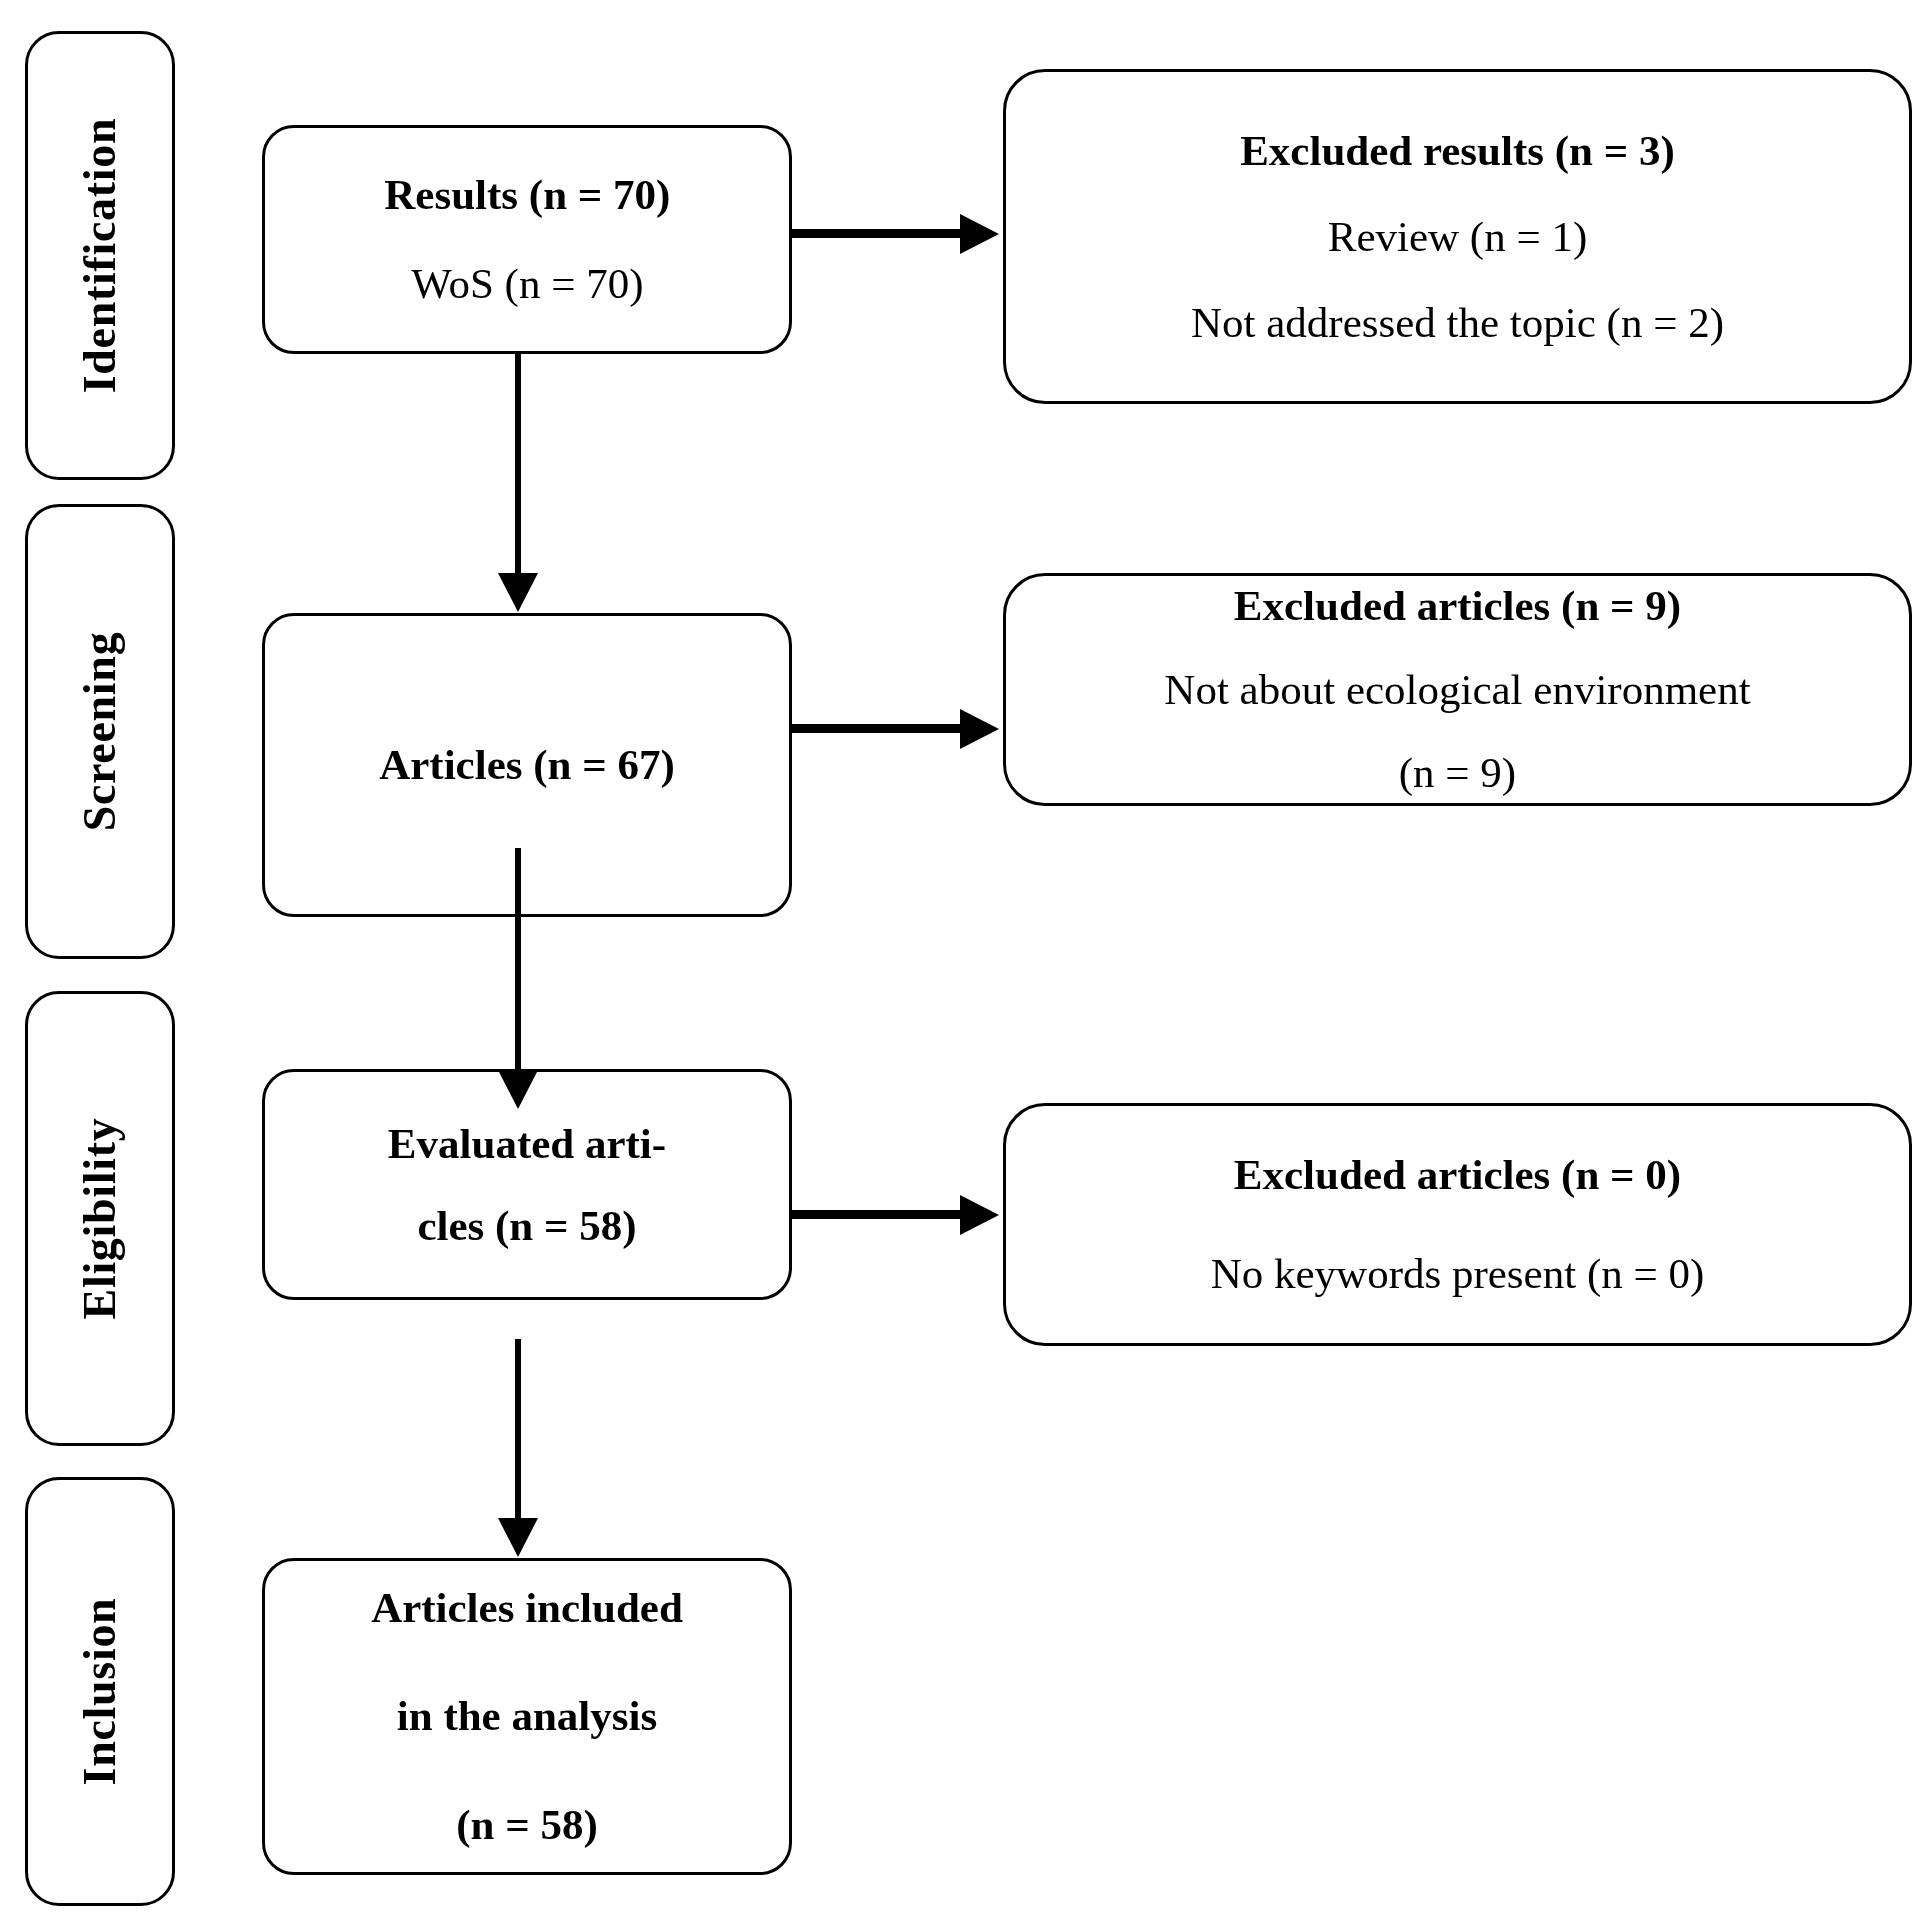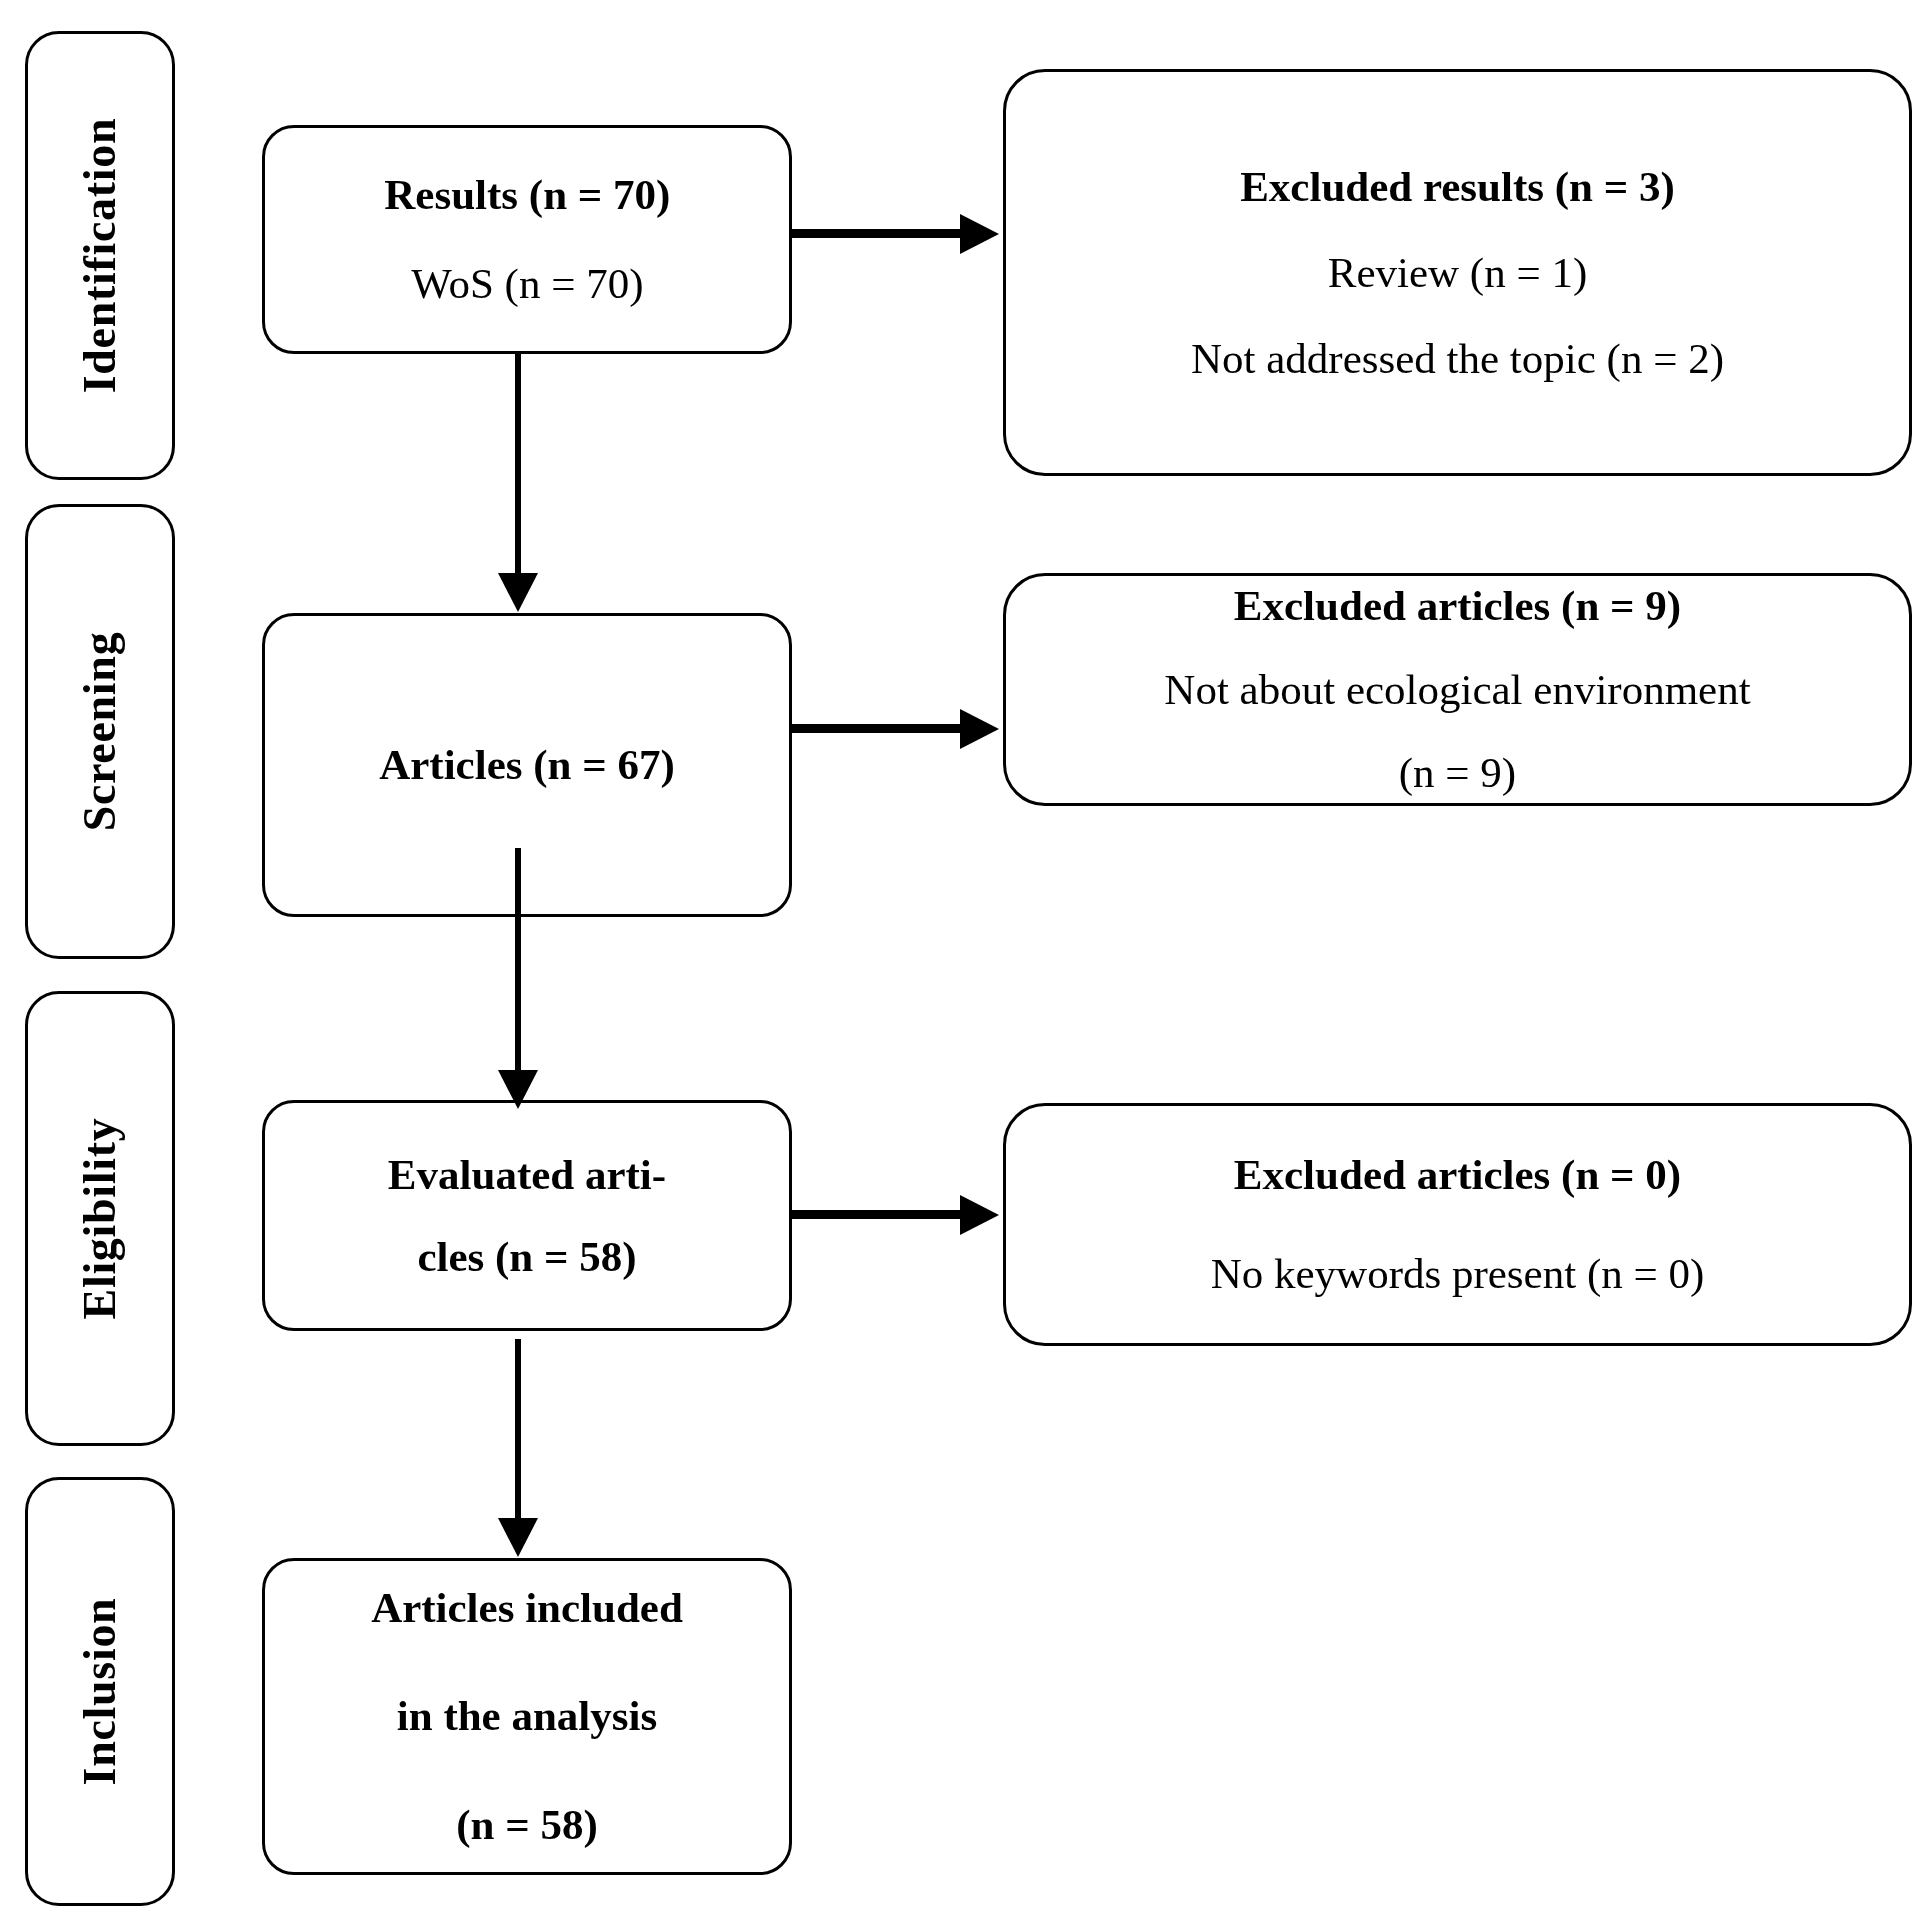--- a/index.html
+++ b/index.html
@@ -110,32 +110,32 @@
 
   <div class="flow-box main" style="top:125px; height:229px;padding-left:15px;">
     <div class="line bold">Results (n = 70)</div>
     <div class="line">WoS (n = 70)</div>
   </div>
 
   <div class="flow-box main" style="top:613px; height:304px;">
     <div class="line bold">Articles (n = 67)</div>
   </div>
 
-  <div class="flow-box main" style="top:1100px; height:231px; line-height:1.9;">
+  <div class="flow-box main" style="top:1069px; height:231px; line-height:1.9;">
     <div class="line bold">Evaluated arti-</div>
     <div class="line bold">cles (n = 58)</div>
   </div>
 
   <div class="flow-box main" style="top:1558px; height:317px;gap:20px;">
     <div class="line bold">Articles included</div>
     <div class="line bold">in the analysis</div>
     <div class="line bold">(n = 58)</div>
   </div>
 
-  <div class="flow-box side" style="top:69px; height:407px; line-height:2.0;">
+  <div class="flow-box side" style="top:69px; height:335px; line-height:2.0;">
     <div class="line bold">Excluded results (n = 3)</div>
     <div class="line">Review (n = 1)</div>
     <div class="line">Not addressed the topic (n = 2)</div>
   </div>
 
   <div class="flow-box side" style="top:573px; height:233px; line-height:1.95;">
     <div class="line bold">Excluded articles (n = 9)</div>
     <div class="line">Not about ecological environment</div>
     <div class="line">(n = 9)</div>
   </div>

